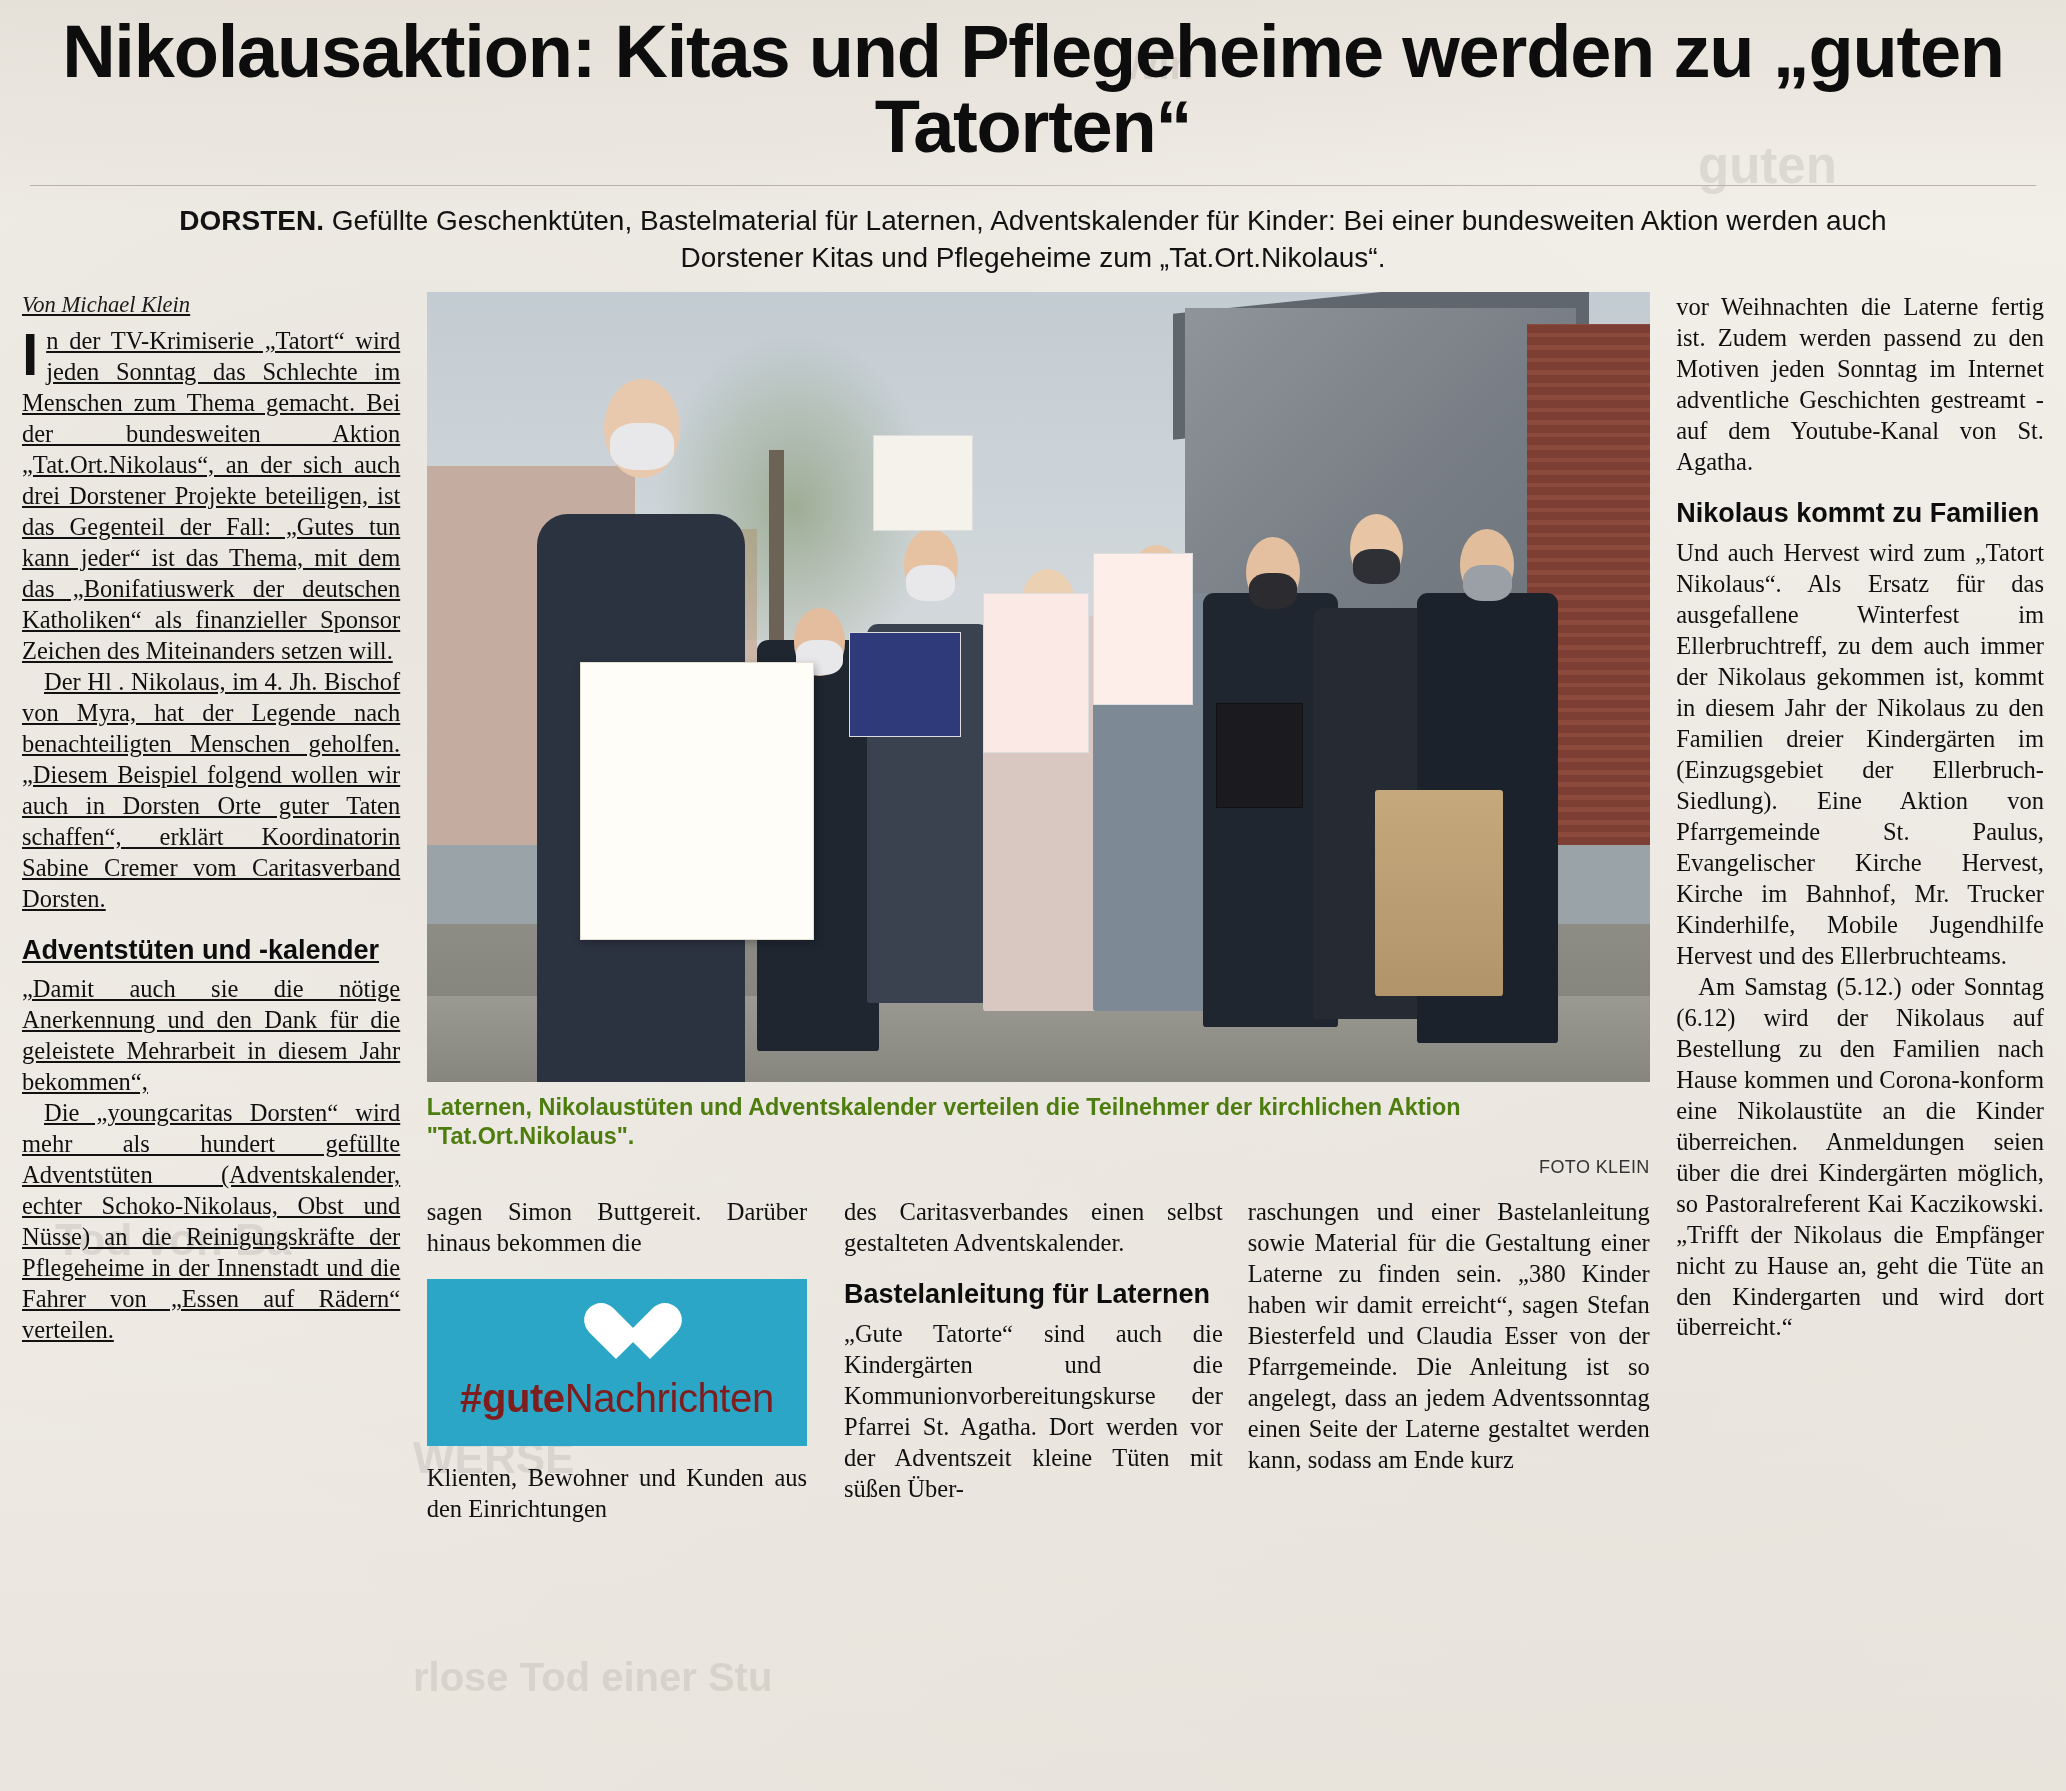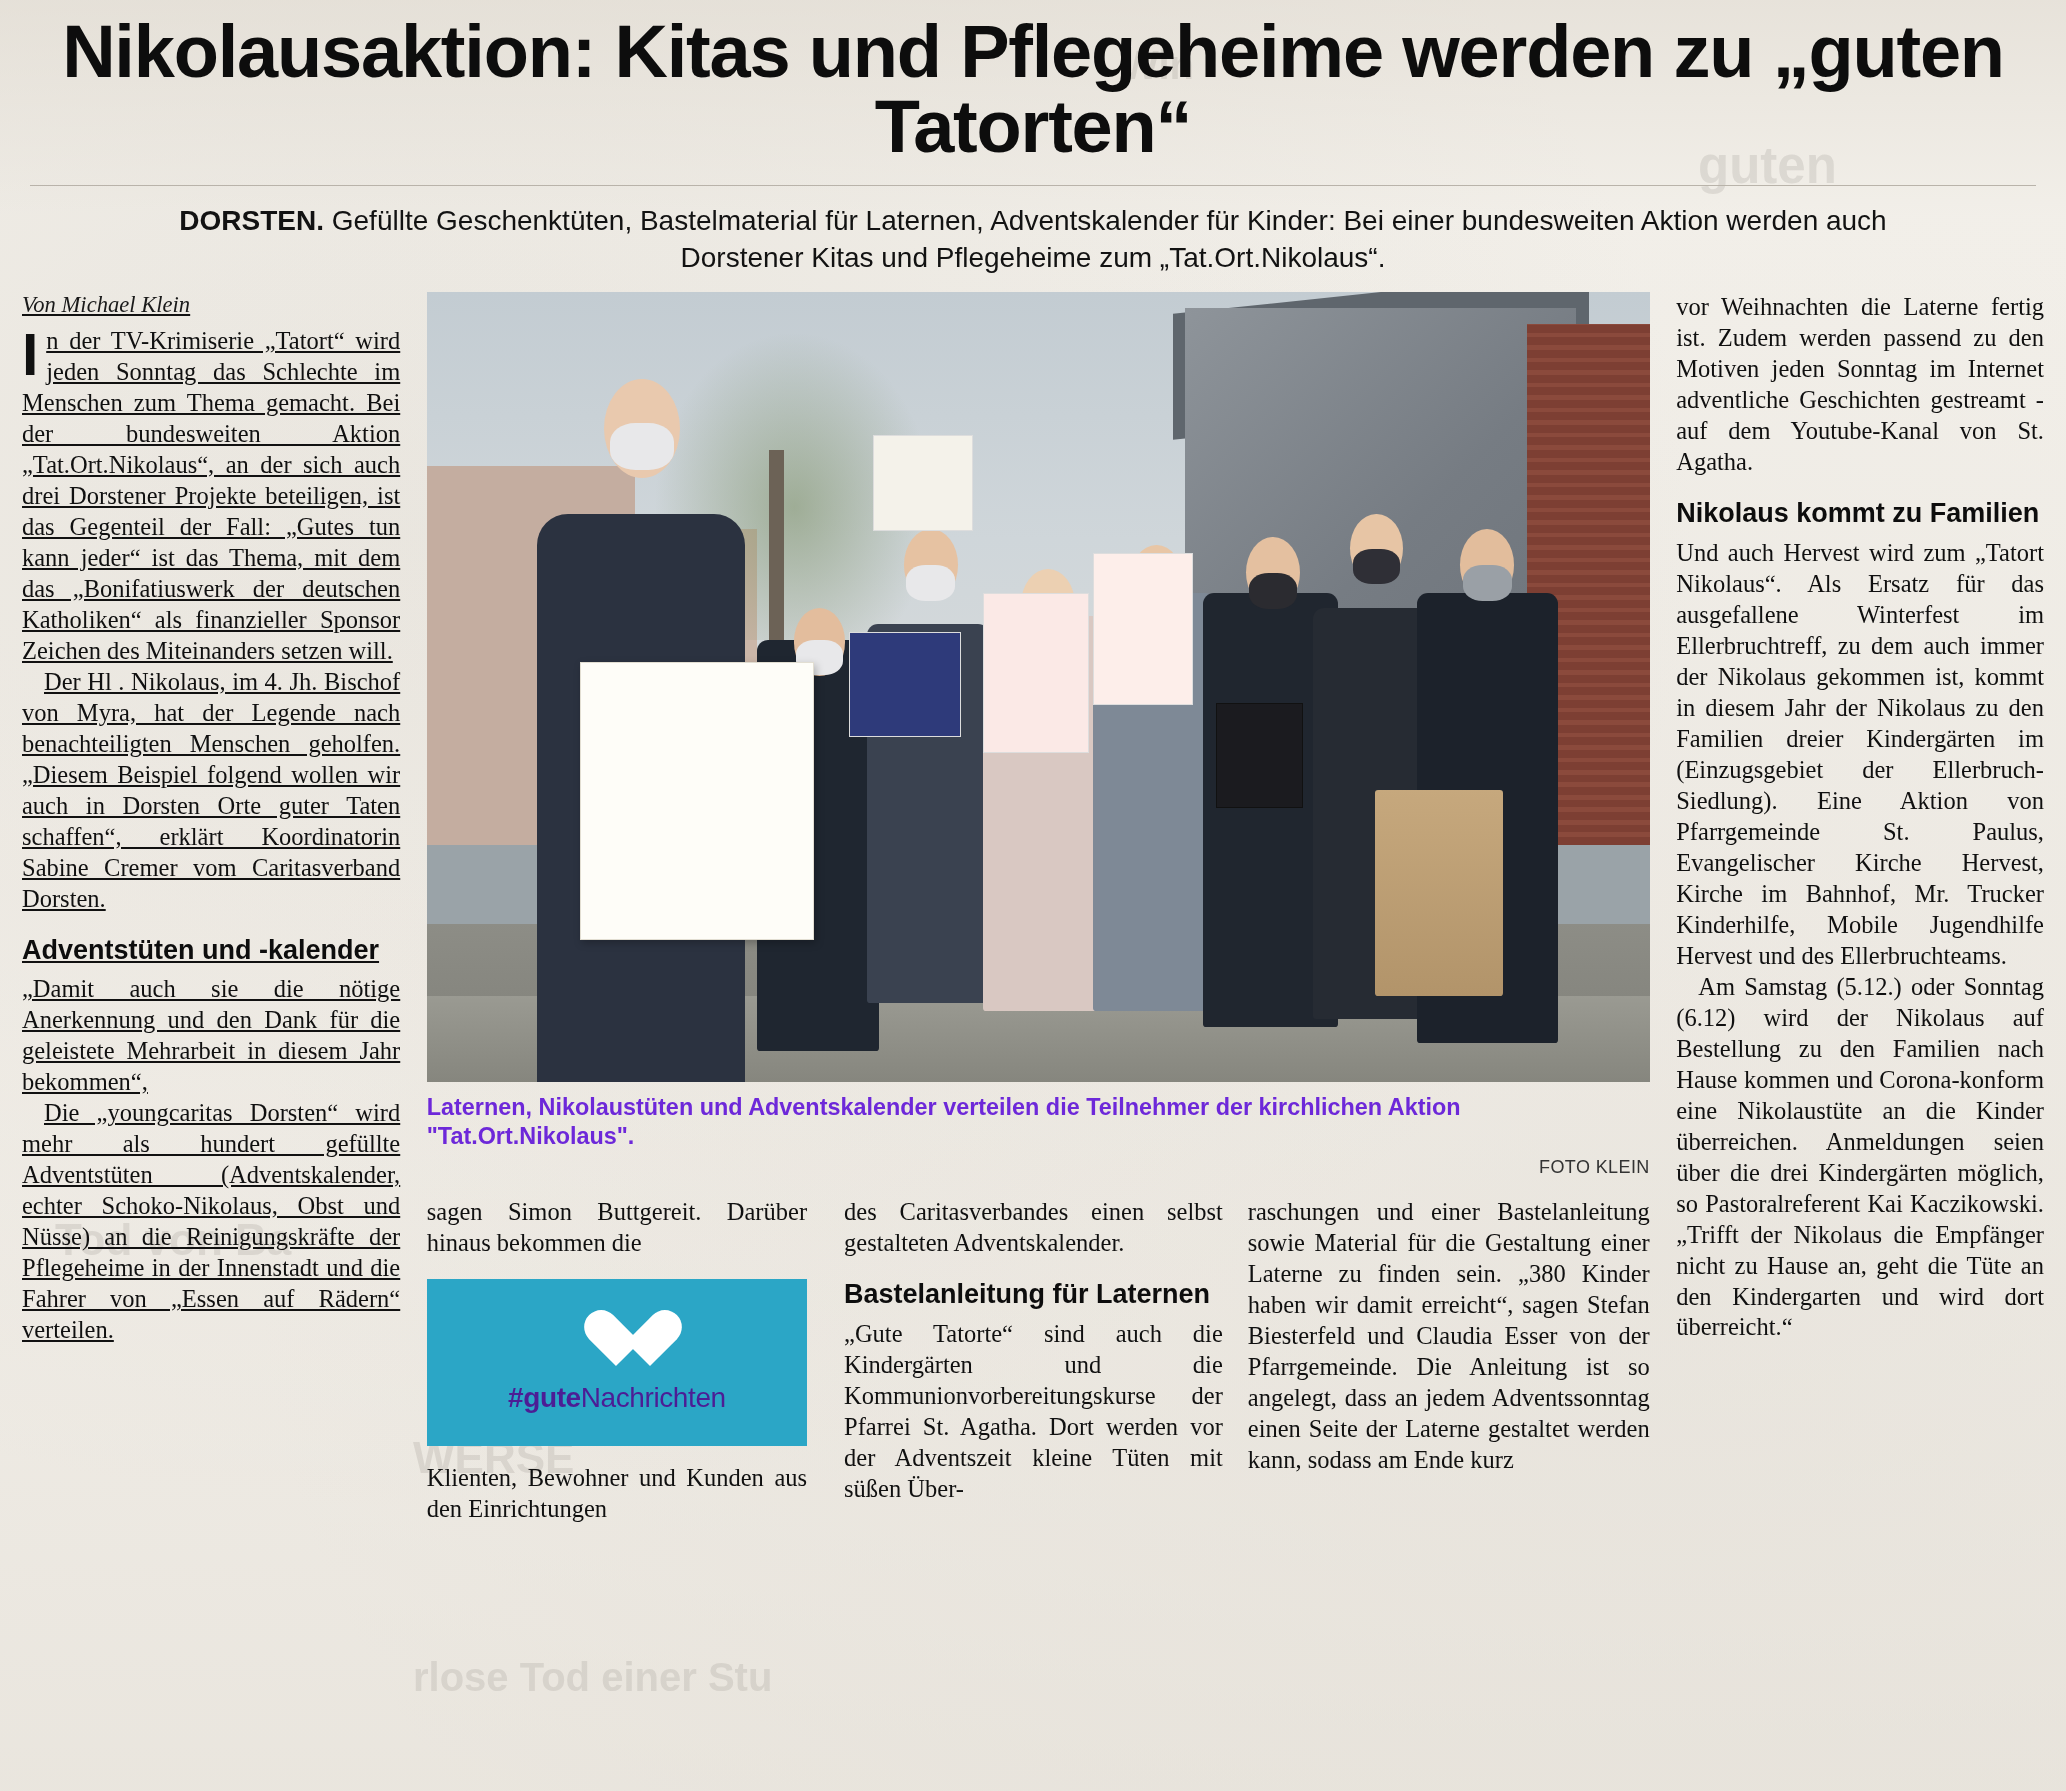--- a/index.html
+++ b/index.html
@@ -111,21 +111,21 @@
     position:relative;
     overflow:hidden;
     background:#9aa3a8;
   }
   .caption{
     font-family:"Liberation Sans", sans-serif;
     font-weight:bold;
     font-size:23.4px;
     line-height:1.2;
     margin:11px 0 0 0;
-    color:#6d28d9;
+    color:#4d7c0f;
   }
   .credit{
     font-family:"Liberation Sans", sans-serif;
     font-size:18px;
     letter-spacing:0.4px;
     text-align:right;
     color:#333;
     margin:7.8px 0 0 0;
   }
   .midcols{
@@ -152,21 +152,21 @@
     width:67px;height:62px;position:relative;margin-bottom:9.3px;
   }
   .heart:before,.heart:after{
     content:"";position:absolute;top:0;width:34px;height:55px;
     background:#fff;border-radius:34px 34px 0 0;
   }
   .heart:before{left:33px;transform:rotate(-45deg);transform-origin:0 100%;}
   .heart:after{left:33px;transform:rotate(45deg);transform-origin:100% 100%;}
   .promo-text{
     font-family:"Liberation Sans", sans-serif;
-    font-size:28px;color:#4c1d95;letter-spacing:-0.4px;text-align:right;
+    font-size:40px;color:#7f1d1d;letter-spacing:-0.4px;text-align:right;
   }
   .promo-text b{font-weight:bold;}
   .promo-text span{font-weight:normal;}
 
   
   .sky{position:absolute;left:0;top:0;width:100%;height:52%;
     background:linear-gradient(180deg,#c3ccd2 0%,#cfd6da 60%,#d5d9da 100%);}
   .ground{position:absolute;left:0;bottom:0;width:100%;height:20%;
     background:linear-gradient(180deg,#8d8d86 0%,#7e7e77 100%);}
   .pavement{position:absolute;left:0;bottom:0;width:100%;height:11%;

